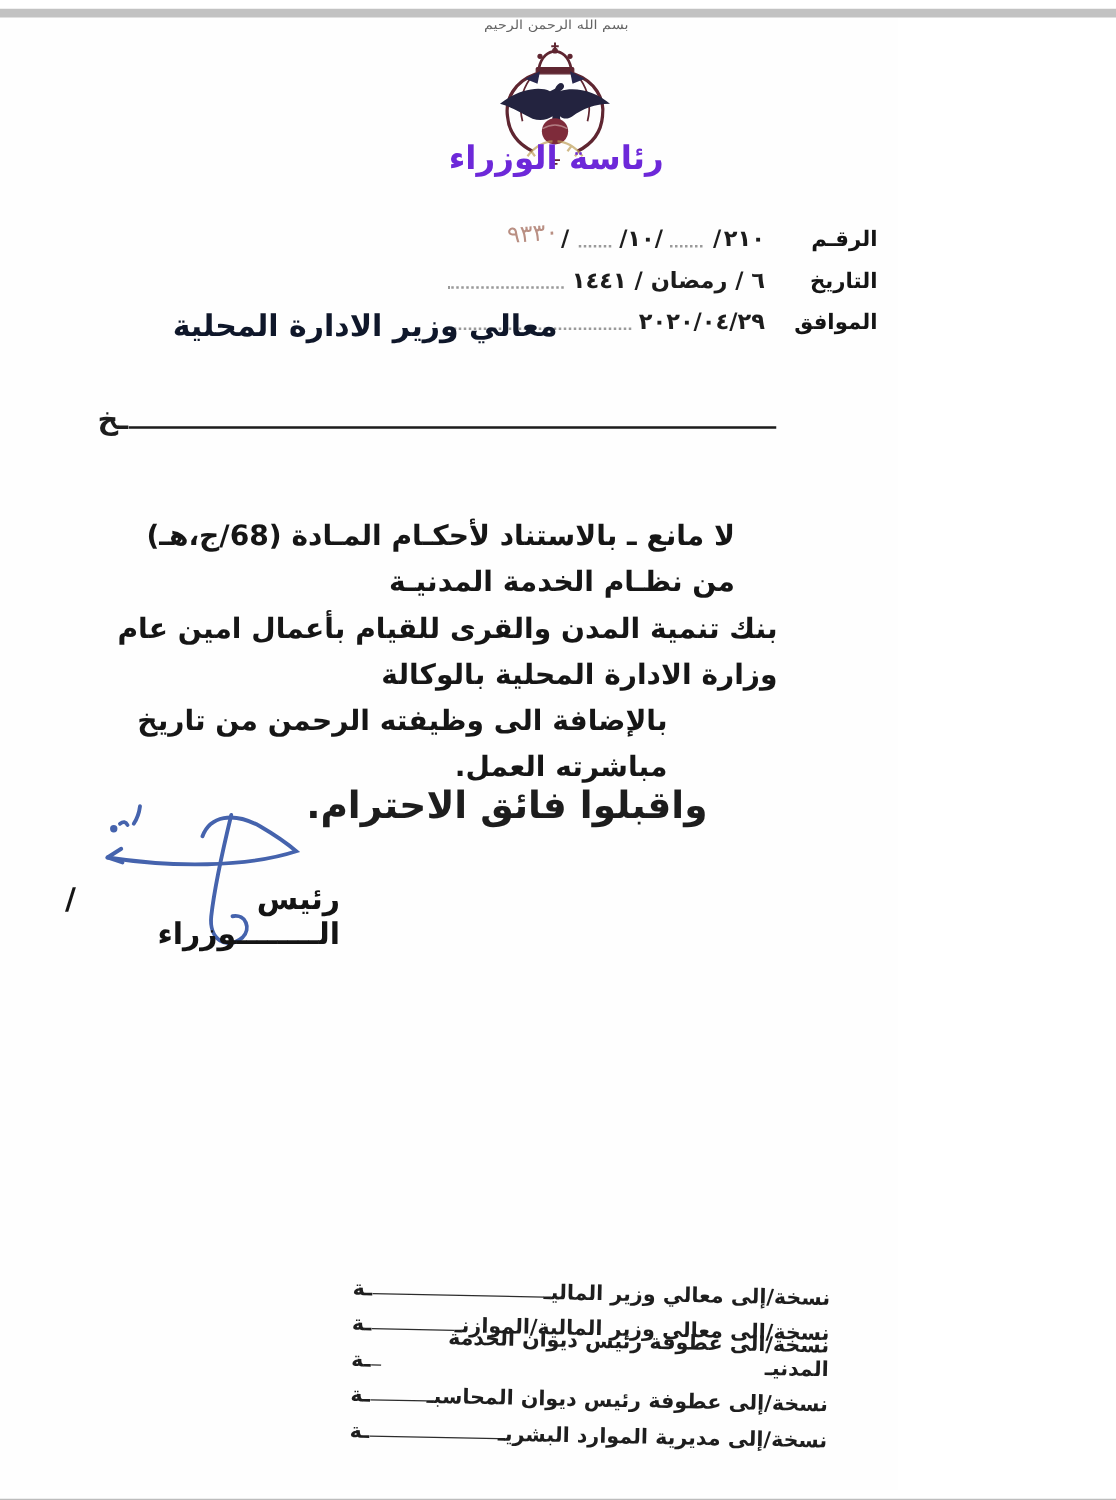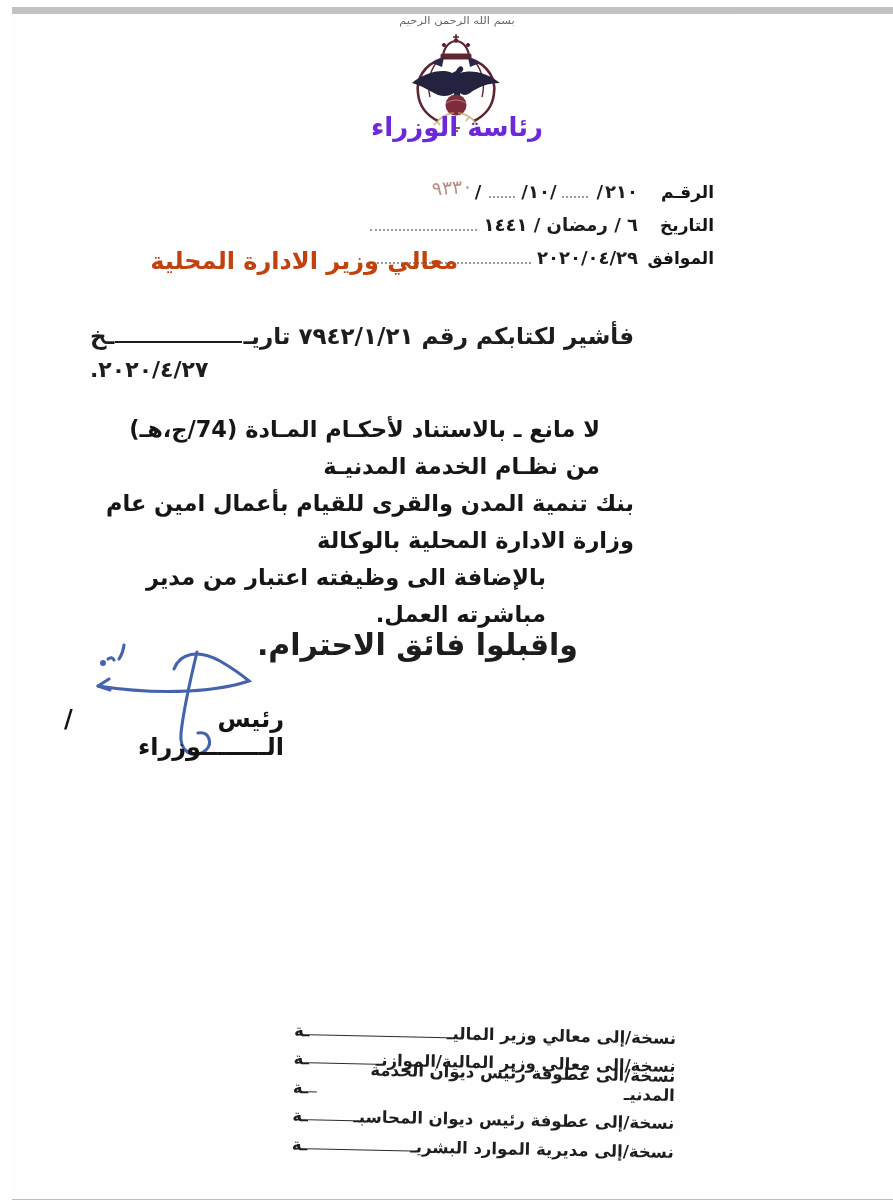--- a/index.html
+++ b/index.html
@@ -7,53 +7,53 @@
     width:893px;height:1200px;
     background:#ffffff;
     font-family:"DejaVu Sans", sans-serif;
     color:#1d1d1d;
     overflow:hidden;
     position:relative;
   }
   .scan-strip{position:absolute;left:0;width:893px;background:#c2c2c2;}
   .strip-top{top:0;height:7px;}
   .strip-bottom{top:1192px;height:8px;background:#bdbdbd;}
-  .paper{position:absolute;top:7px;left:12px;width:718px;height:1185px;background:#fefefe;}
+  .paper{position:absolute;top:7px;left:0;width:718px;height:1185px;background:#fefefe;}
 
   
   .bismillah{
     position:absolute;top:8px;left:355px;width:180px;
     text-align:center;font-size:10px;color:#4a4a4a;opacity:.85;
     transform:scaleX(1.15);letter-spacing:1px;
   }
   .emblem{position:absolute;top:26px;left:384px;}
   .org-name{
     position:absolute;top:105px;left:350px;width:190px;
     text-align:center;font-size:26px;font-weight:700;color:#6d28d9;
   }
 
   
   .hfields{position:absolute;top:171px;right:16px;width:350px;}
   .hrow{display:flex;align-items:flex-end;margin-bottom:9px;height:24px;}
-  .hlabel{width:64px;font-size:17px;font-weight:700;color:#151515;text-align:right;}
+  .hlabel{width:64px;font-size:17px;font-weight:700;color:#151515;text-align:right;margin-left:14px;}
   .hval{flex:1;display:flex;align-items:flex-end;font-size:18px;font-weight:600;margin-right:12px;}
   .hnum{letter-spacing:4px;}
   .hdate{letter-spacing:2px;}
   .dots{flex:1;border-bottom:2px dotted #9a9a9a;margin:0 6px 4px;}
   .dots-fixed{flex:0 0 26px;}
   .hw-number{
     font-size:19px;font-weight:400;letter-spacing:3px;
     color:#b98f83;transform:rotate(-4deg) translateY(-4px);
   }
   .slash{font-weight:600;margin:0 2px;}
 
   
   .addressee{
     position:absolute;top:240px;right:272px;
-    font-size:24px;font-weight:700;color:#c2410c;
+    font-size:24px;font-weight:700;color:#0f172a;
   }
   .para1{position:absolute;top:316px;left:78px;right:96px;font-size:23px;font-weight:600;}
   .refline{display:flex;align-items:flex-end;}
   .kfill{flex:1;border-bottom:2.4px solid #1c1c1c;margin:0 1px 6px;}
   .refdate{text-align:left;margin-top:8px;font-size:22px;}
   .para2{
     position:absolute;top:404px;left:78px;right:96px;
     font-size:22.5px;font-weight:600;line-height:37px;color:#161616;
   }
   .para2 .indent1{padding-right:34px;}
@@ -151,31 +151,29 @@
         <span class="hdate">٢٠٢٠/٠٤/٢٩</span>
         <span class="dots"></span>
       </div>
     </div>
   </div>
 
   <div class="addressee">معالي وزير الادارة المحلية</div>
 
   <div class="para1">
     <div class="refline">
-      <span>فأشير لكتابكم رقم ٧٩٤٢/١/٢١ تاريـ</span>
       <span class="kfill"></span>
       <span>ـخ</span>
     </div>
-    <div class="refdate">٢٠٢٠/٤/٢٧.</div>
   </div>
 
   <div class="para2">
-    <div class="indent1">لا مانع ـ بالاستناد لأحكـام المـادة (74/ج،هـ) من نظـام الخدمة المدنيـة</div>
+    <div class="indent1">لا مانع ـ بالاستناد لأحكـام المـادة (68/ج،هـ) من نظـام الخدمة المدنيـة</div>
     <div>بنك تنمية المدن والقرى للقيام بأعمال امين عام وزارة الادارة المحلية بالوكالة</div>
-    <div class="indent4">بالإضافة الى وظيفته اعتبار من مدير مباشرته العمل.</div>
+    <div class="indent4">بالإضافة الى وظيفته الرحمن من تاريخ مباشرته العمل.</div>
   </div>
 
   <div class="closing">واقبلوا فائق الاحترام.</div>
 
   <svg class="sig-svg" viewBox="0 0 230 140" width="230" height="140">
     <g stroke="#4563ad" stroke-width="3.1" fill="none" stroke-linecap="round">
       <path d="M66,22 q-1,8 -5,14"></path>
       <path d="M50,36 q4,-3 6,1"></path>
       <circle cx="45" cy="40" r="1.4" fill="#4563ad"></circle>
       <path d="M116,46 C122,30 140,26 162,38 C174,45 184,52 191,58 C151,71 92,71 40,63"></path>

